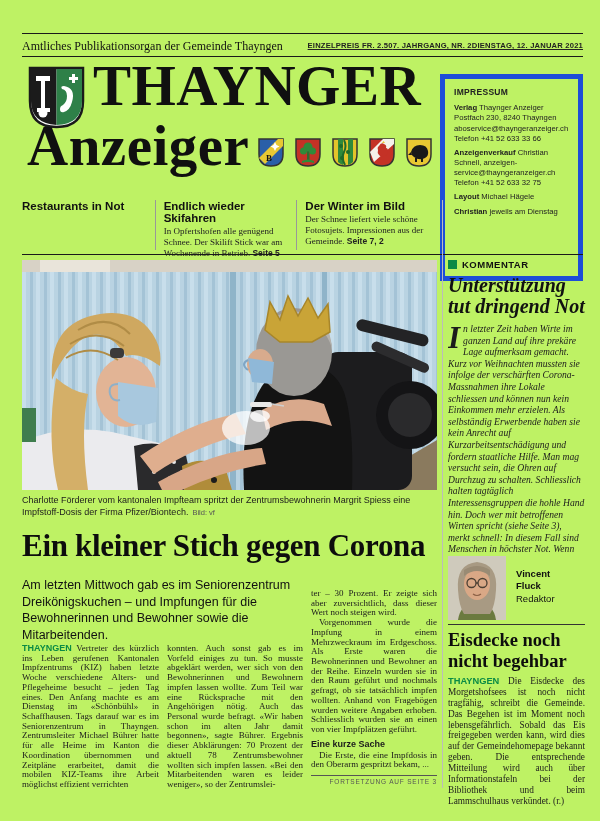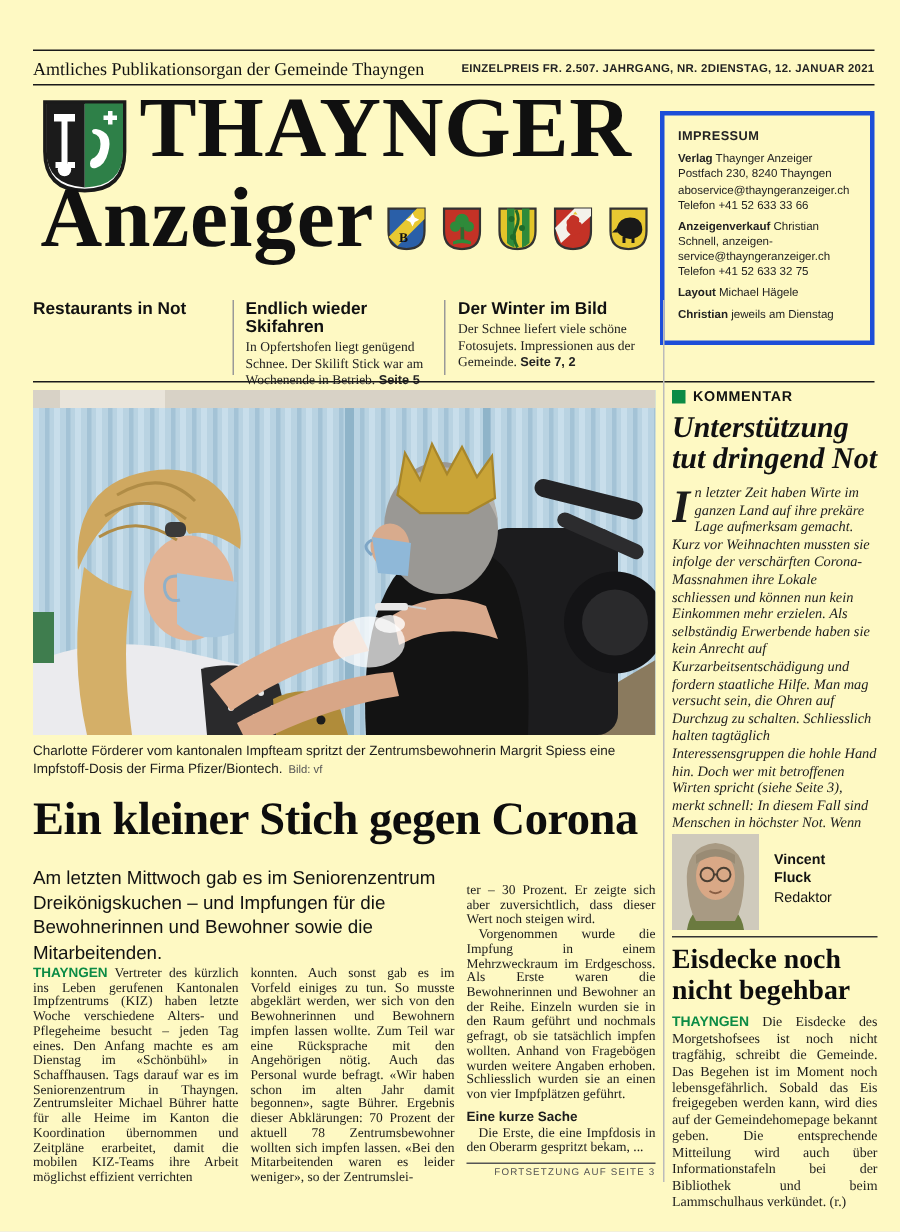--- a/index.html
+++ b/index.html
@@ -1,36 +1,36 @@
 <!DOCTYPE html>
 <html><head>
 <meta charset="utf-8">
 <style>
   * { margin:0; padding:0; box-sizing:border-box; }
   html,body { background:#e9e9e9; }
   .page {
-    position:relative; width:600px; height:821px; background:#fef9c3;
+    position:relative; width:600px; height:821px; background:#bef264;
     margin:0 auto; overflow:hidden;
     font-family:"Liberation Serif", serif; color:#1a1a1a;
   }
   .abs { position:absolute; }
 
   
   .rule { border-top:1px solid #1a1a1a; }
   .topbar { left:22px; right:17px; top:36px; height:19px; display:flex; justify-content:space-between; align-items:center; }
   .topbar-left { font:12px/1 "Liberation Serif", serif; color:#111; }
-  .topbar-right { display:flex; font-family:"Liberation Sans", sans-serif; font-size:7.6px; font-weight:bold; letter-spacing:.2px; color:#222; }
+  .topbar-right { display:flex; font-family:"Liberation Sans", sans-serif; font-size:7.6px; font-weight:bold; letter-spacing:.2px; color:#222;text-decoration:underline; }
 
   
   .mast-title { font-family:"Liberation Serif", serif; font-weight:bold; font-size:57px; line-height:1; color:#101010; letter-spacing:.5px; }
   .shield-row { left:258px; top:138px; display:flex; gap:11px; }
   .tagline { left:257px; top:171px; font-family:"Liberation Sans", sans-serif; font-size:9.8px; font-weight:bold; letter-spacing:.3px; color:#111; }
 
   
-  .impressum { left:440px; top:74px; width:143px; height:156px; border:3px solid #1d4ed8; padding:8px 9px;
+  .impressum { left:440px; top:74px; width:143px; height:207px; border:5px solid #1d4ed8; padding:8px 9px;
     font-family:"Liberation Sans", sans-serif; font-size:7.7px; line-height:1.32; color:#222; overflow:hidden; }
   .impressum h3 { font-size:8.5px; font-weight:bold; letter-spacing:.3px; margin-bottom:5px; }
   .imp-entry { margin-bottom:4px; }
   .imp-entry b { font-weight:bold; }
 
   
   .teasers { left:22px; top:200px; width:416px; height:50px; display:flex; }
   .teaser { flex:1; padding:0 8px; }
   .teaser:first-child { padding-left:0; }
   .teaser + .teaser { border-left:1px solid #999; }
@@ -156,21 +156,21 @@
     <div class="imp-entry"><b>Christian</b><span> jeweils am Dienstag</span></div>
 
   </div>
 
   <div class="abs teasers">
     <div class="teaser">
       <h2>Restaurants in Not</h2>
     </div>
     <div class="teaser">
       <h2>Endlich wieder Skifahren</h2>
-      <p><span>In Opfertshofen liegt genügend Schnee. Der Skilift Stick war am Wochenende in Betrieb. </span><span class="pg">Seite 5</span></p>
+      <p><span>In Opfertshofen alle genügend Schnee. Der Skilift Stick war am Wochenende in Betrieb. </span><span class="pg">Seite 5</span></p>
     </div>
     <div class="teaser">
       <h2>Der Winter im Bild</h2>
       <p><span>Der Schnee liefert viele schöne Fotosujets. Impressionen aus der Gemeinde. </span><span class="pg">Seite 7, 2</span></p>
     </div>
   </div>
 
   <div class="abs rule" style="left:22px; right:17px; top:254px;"></div>
   <div class="abs vert-rule"></div>
 

